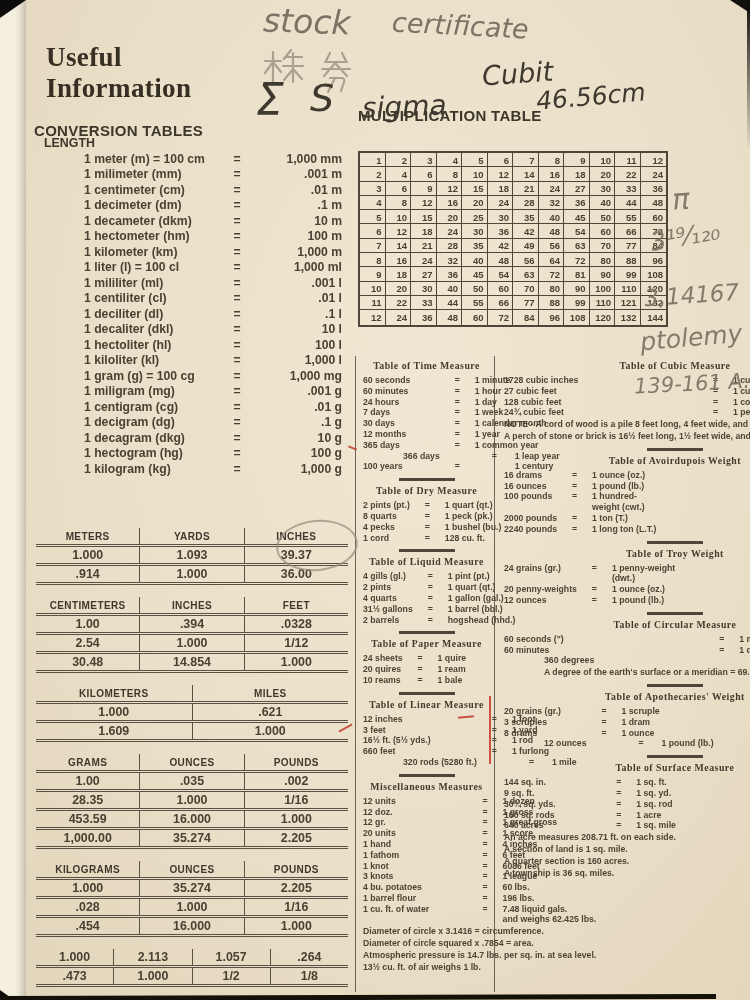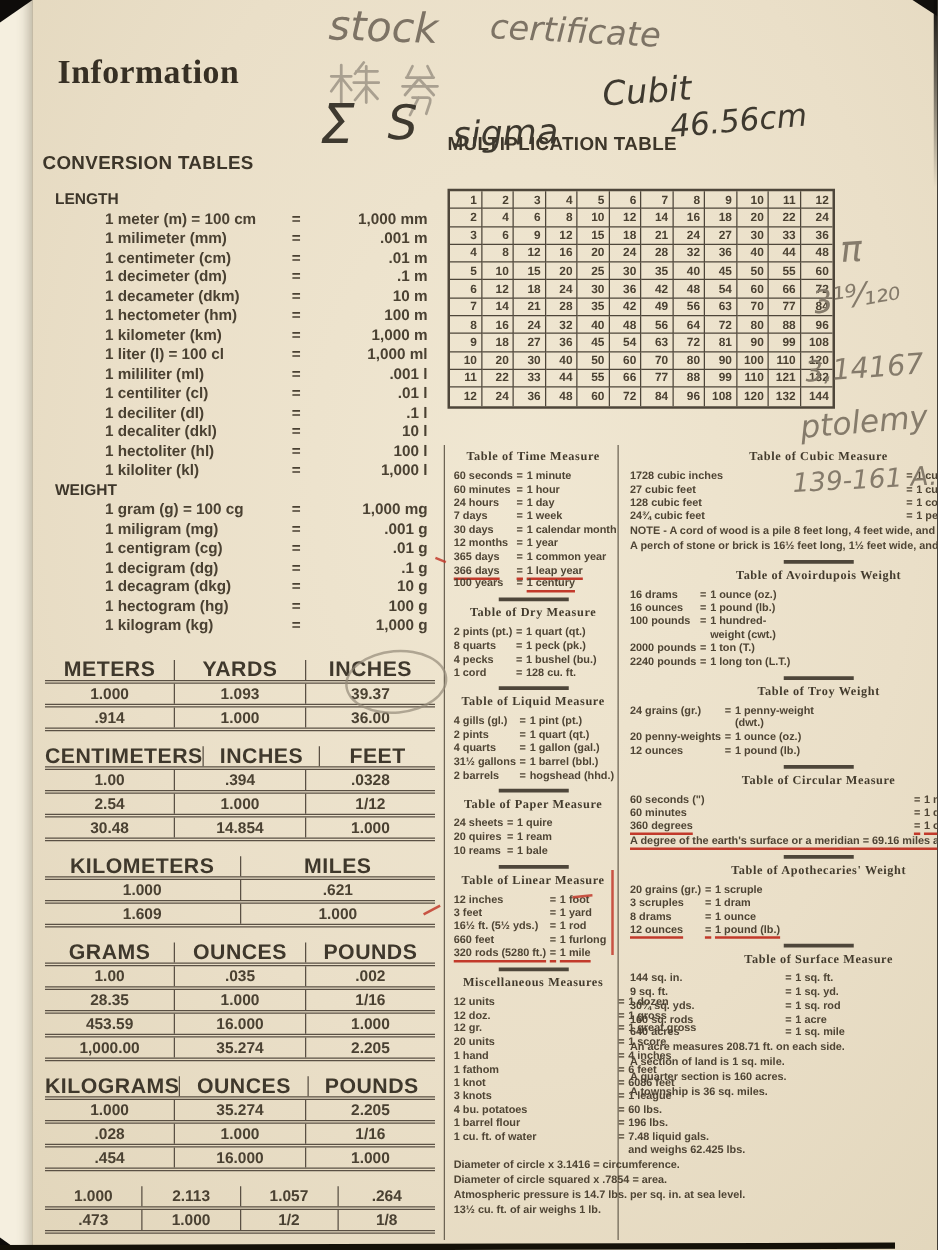--- a/index.html
+++ b/index.html
@@ -15,56 +15,56 @@
   .edge-right{position:absolute;top:0;right:0;width:3px;height:150px;background:linear-gradient(#0e0c0a,rgba(14,12,10,0));}
 
   .print{color:#4a4132;}
   .page-title{position:absolute;left:46px;top:42px;font-family:"Liberation Serif",serif;font-weight:bold;
     font-size:27px;line-height:31px;color:#362f24;letter-spacing:.4px;}
   .col-heading{position:absolute;font-weight:bold;font-size:15px;letter-spacing:.3px;color:#3d362a;}
   #conv-heading{left:34px;top:122px;}
   #mult-heading{left:358px;top:107px;}
 
   
-  #unit-sections{position:absolute;left:44px;top:152px;width:302px;font-size:12.2px;font-weight:bold;color:#4a4132;}
+  #unit-sections{position:absolute;left:44px;top:136px;width:302px;font-size:12.2px;font-weight:bold;color:#4a4132;}
   .usec-label{height:15.5px;color:#3d362a;font-size:12.4px;}
   .urow{display:flex;height:15.5px;align-items:baseline;}
   .uitem{padding-left:40px;flex:1;white-space:nowrap;}
   .ueq{width:26px;text-align:center;}
   .uval{width:92px;text-align:right;padding-right:4px;}
 
   
   #conv-tables{position:absolute;left:36px;top:528px;width:312px;}
   .ctable{margin-bottom:12px;}
   .crow{display:flex;height:16px;border-bottom:3px double #5a5044;color:#4a4132;font-weight:bold;font-size:12.4px;}
   .ccell{flex:1;display:flex;align-items:center;justify-content:center;border-right:1.5px solid #5a5044;}
   .ccell:last-child{border-right:none;}
-  .crow.head .ccell{letter-spacing:.4px;font-size:17px;color:#3f382c;}
+  .crow.head .ccell{letter-spacing:.4px;font-size:10px;color:#3f382c;}
 
   
   #mult-grid{position:absolute;left:358px;top:151px;width:306px;display:grid;
     grid-template-columns:repeat(12,1fr);border:2px solid #4e463a;background:transparent;}
   .mcell{border-right:1px solid #4e463a;border-bottom:1px solid #4e463a;font-size:9.5px;font-weight:bold;
     text-align:right;padding:1.5px 3px 0 0;height:14.3px;box-sizing:border-box;color:#4a4132;}
   .mcell:nth-child(12n){border-right:none;}
   .mcell:nth-last-child(-n+12){border-bottom:none;}
 
   
   #measure{position:absolute;left:355px;top:356px;width:310px;height:636px;display:flex;color:#4e4434;}
   #measure-left{width:140px;border-left:1px solid #6d6454;border-right:1px solid #6d6454;padding:0 4px 0 7px;box-sizing:border-box;}
   #measure-right{flex:1;padding:0 3px 0 9px;border-right:1px solid #9b9280;box-sizing:border-box;}
   .mtitle{font-weight:bold;font-size:9.8px;line-height:11px;letter-spacing:.5px;text-align:center;margin:4px 0 4px;color:#433b2d;font-family:Liberation Serif, serif;}
-  .mgrid{display:grid;grid-template-columns:max-content 11px auto;column-gap:0;
+  .mgrid{display:grid;grid-template-columns:max-content 11px auto;column-gap:12px;
     font-size:8.7px;line-height:10.8px;font-weight:bold;}
   .ml{white-space:nowrap;}
   .meq{text-align:center;}
   .mr{white-space:nowrap;}
   .mcont{grid-column:3;}
   .mnote{grid-column:1/-1;margin-top:1px;padding-left:9px;text-indent:-9px;line-height:10.8px;}
-  .red{text-decoration:underline;text-decoration-color:#c23a2b;text-decoration-thickness:2px;text-underline-offset:2.5px;}
+  .red{text-decoration-color:#c23a2b;text-decoration-thickness:2px;text-underline-offset:2.5px;margin-left:40px;}
   .mdivider{width:56px;height:3px;background:#4e463a;margin:6px auto 2px;}
 
   
   .hw{position:absolute;font-family:"DejaVu Sans",sans-serif;font-style:italic;white-space:nowrap;}
   .pencil{color:#857b6b;}
   .ink{color:#3e392f;}
   #hw-stock{left:263px;top:2px;font-size:33px;transform:rotate(2deg);color:#7d7365;}
   #hw-cert{left:392px;top:10px;font-size:27px;transform:rotate(3deg);color:#7d7365;}
   #hw-kabu{left:262px;top:46px;}
   #hw-ken{left:316px;top:50px;}
@@ -89,20 +89,21 @@
   #red-linear-vert{left:489px;top:696px;width:2px;height:68px;}
   #red-time-tick{left:348px;top:447px;width:9px;height:2px;transform:rotate(22deg);}
 </style>
 </head>
 <body>
 
 <div id="page">
   <div class="paper-left"></div>
 
   <div class="page-title print">
+    <div>Useful</div>
     <div>Information</div>
   </div>
 
   <div id="conv-heading" class="col-heading">CONVERSION TABLES</div>
   <div id="mult-heading" class="col-heading">MULTIPLICATION TABLE</div>
 
   <div id="unit-sections">
       <div class="usec-label">LENGTH</div>
       <div class="urow">
         <span class="uitem">1 meter (m) = 100 cm</span>
@@ -167,21 +168,20 @@
       <div class="urow">
         <span class="uitem">1 hectoliter (hl)</span>
         <span class="ueq">=</span>
         <span class="uval">100 l</span>
       </div>
       <div class="urow">
         <span class="uitem">1 kiloliter (kl)</span>
         <span class="ueq">=</span>
         <span class="uval">1,000 l</span>
       </div>
-      <div class="usec-label">WEIGHT</div>
       <div class="urow">
         <span class="uitem">1 gram (g) = 100 cg</span>
         <span class="ueq">=</span>
         <span class="uval">1,000 mg</span>
       </div>
       <div class="urow">
         <span class="uitem">1 miligram (mg)</span>
         <span class="ueq">=</span>
         <span class="uval">.001 g</span>
       </div>

